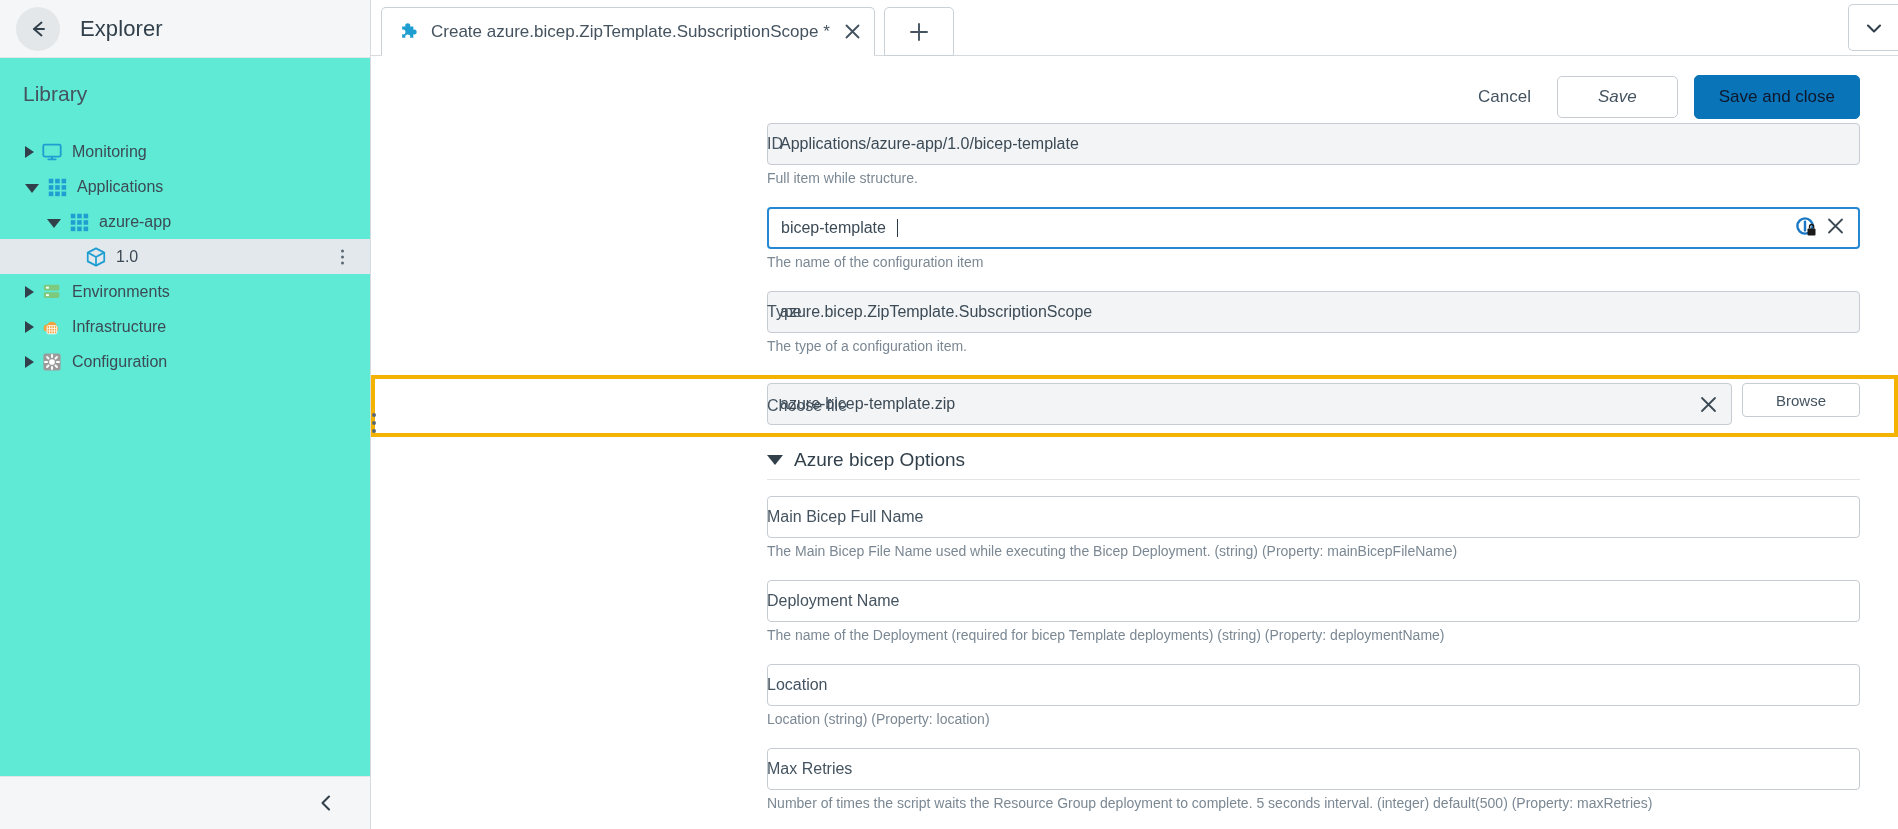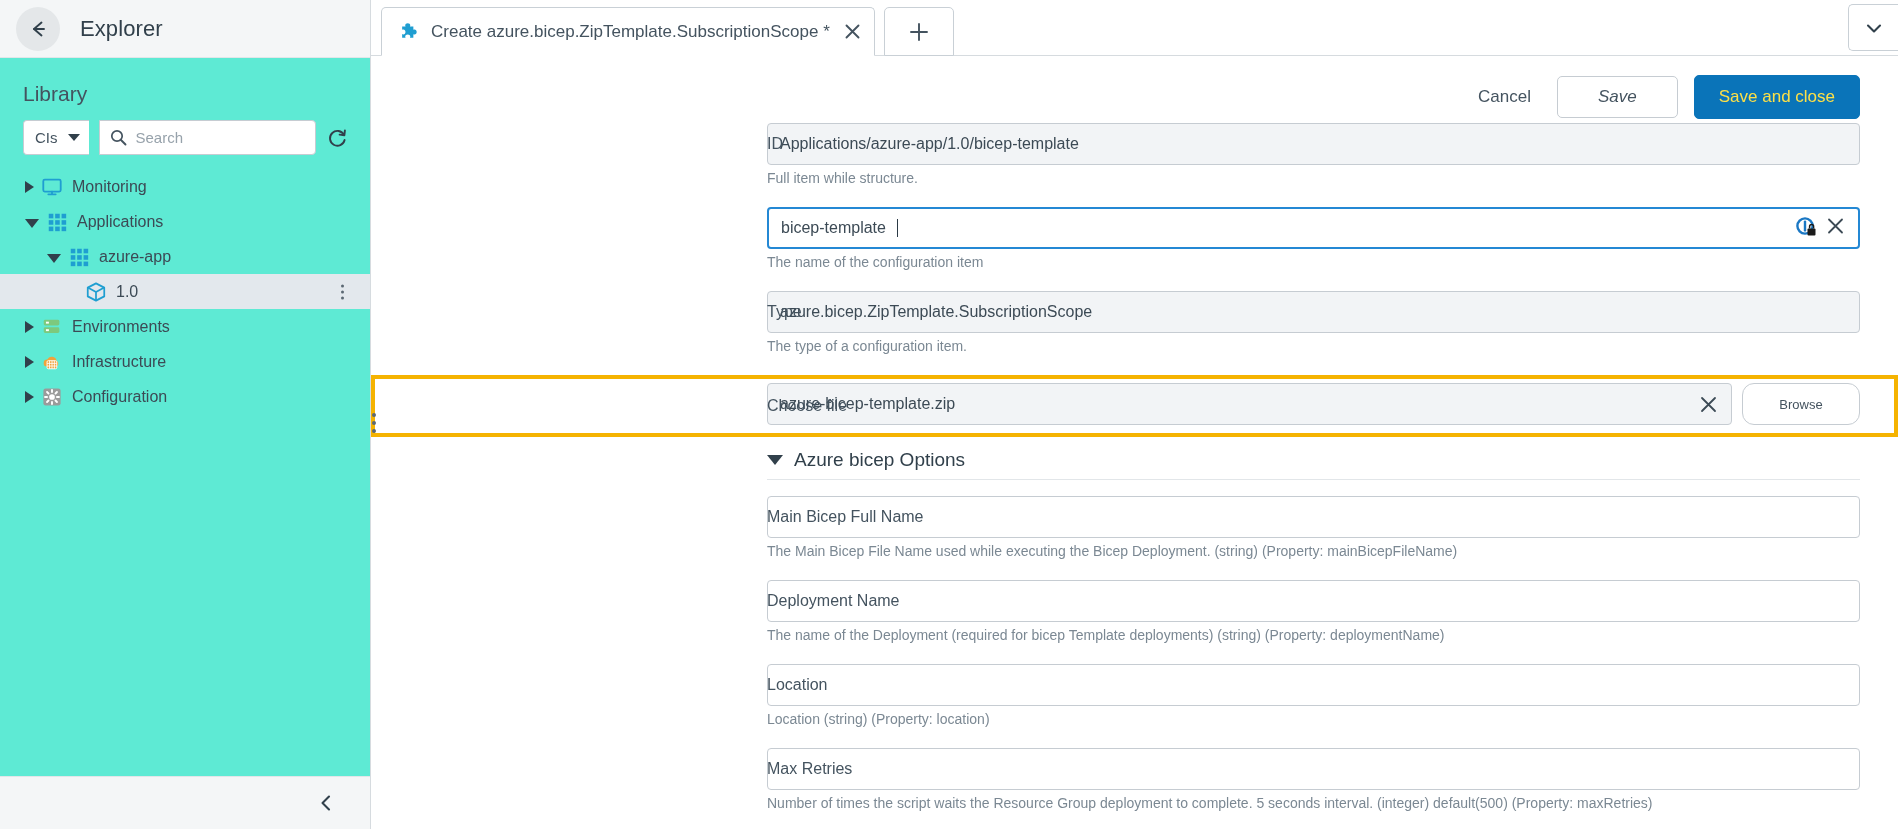--- a/index.html
+++ b/index.html
@@ -201,21 +201,21 @@
     font-size: 17px; color: #44535f;
     background: #fff;
     border: 1px solid #c6ccd2;
     border-radius: 5px;
     padding: 10px 40px;
     cursor: pointer;
     font-family: inherit;
     font-style: italic;
   }
   .btn-primary {
-    font-size: 17px; color: #fde047;
+    font-size: 17px; color: #0f172a;
     background: #0a74b9;
     border: 1px solid #0a74b9;
     border-radius: 5px;
     padding: 11px 24px;
     cursor: pointer;
     font-family: inherit;
   }
 
   .form { padding: 0 0 0 0; }
   .frow {
@@ -272,25 +272,25 @@
     border: 1px solid #c6ccd2;
     border-radius: 4px;
     background: #f2f4f6;
     display: flex; align-items: center; justify-content: space-between;
     padding: 0 12px;
     font-size: 16px; color: #3c4a55;
   }
   .file-clear { cursor: pointer; display: flex; align-items: center; }
   .btn-browse {
     width: 118px;
-    height: 42px;
+    height: 34px;
     border: 1px solid #c6ccd2;
-    border-radius: 12px;
-    background: #fff;
-    font-size: 13px; color: #44535f;
+    border-radius: 4px;
+    background: #fff;
+    font-size: 15px; color: #44535f;
     cursor: pointer;
     font-family: inherit;
   }
 
   .section {
     display: flex; align-items: center; gap: 11px;
     padding: 12px 0 8px 396px;
     cursor: pointer;
   }
   .section-title { font-size: 19px; color: #31404b; }
@@ -327,39 +327,20 @@
         <svg width="22" height="22" viewBox="0 0 22 22">
           <path d="M14.5 4.5 L7 11 L14.5 17.5" fill="none" stroke="#31404b" stroke-width="1.9" stroke-linecap="round" stroke-linejoin="round"></path>
           <path d="M7 11 H17" stroke="#31404b" stroke-width="1.9" stroke-linecap="round"></path>
         </svg>
       </div>
       <div class="sb-title">Explorer</div>
     </div>
 
     <div class="sb-library">Library</div>
 
-    <div class="sb-searchrow">
-      <div class="cis-select">
-        <span>CIs</span>
-        <span class="caret-dn"></span>
-      </div>
-      <div class="search-box">
-        <svg width="17" height="17" viewBox="0 0 17 17">
-          <circle cx="7" cy="7" r="5.2" fill="none" stroke="#44535f" stroke-width="1.7"></circle>
-          <path d="M11 11 L15.5 15.5" stroke="#44535f" stroke-width="1.9" stroke-linecap="round"></path>
-        </svg>
-        <span class="ph">Search</span>
-      </div>
-      <div class="refresh-btn">
-        <svg width="22" height="22" viewBox="0 0 22 22">
-          <path d="M18 8 A7.4 7.4 0 1 0 18.6 13" fill="none" stroke="#31404b" stroke-width="1.9" stroke-linecap="round"></path>
-          <path d="M13.6 7.6 L18.4 8.2 L18.9 3.4" fill="none" stroke="#31404b" stroke-width="1.9" stroke-linecap="round" stroke-linejoin="round"></path>
-        </svg>
-      </div>
-    </div>
 
     <div class="tree" id="tree-container">
         <div class="tree-row" style="padding-left: 25px; padding-right: 10px;">
           <span class="tw"></span>
           <svg viewBox="0 0 24 24" class="ticon">
             <rect x="2.5" y="4" width="19" height="13" rx="1.6" fill="none" stroke="#1f9ed1" stroke-width="2"></rect>
             <path d="M12 17 V20 M8 20 H16" stroke="#1f9ed1" stroke-width="2" stroke-linecap="round"></path>
           </svg>
           <span class="tlabel">Monitoring</span>
         </div>

